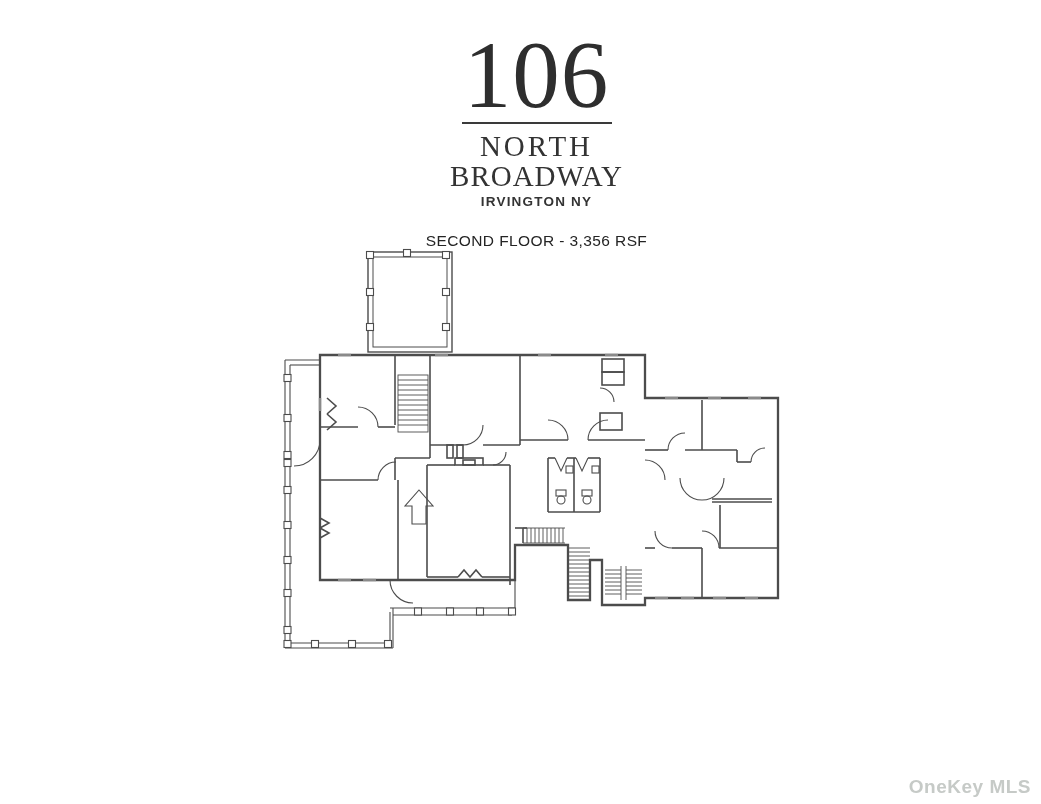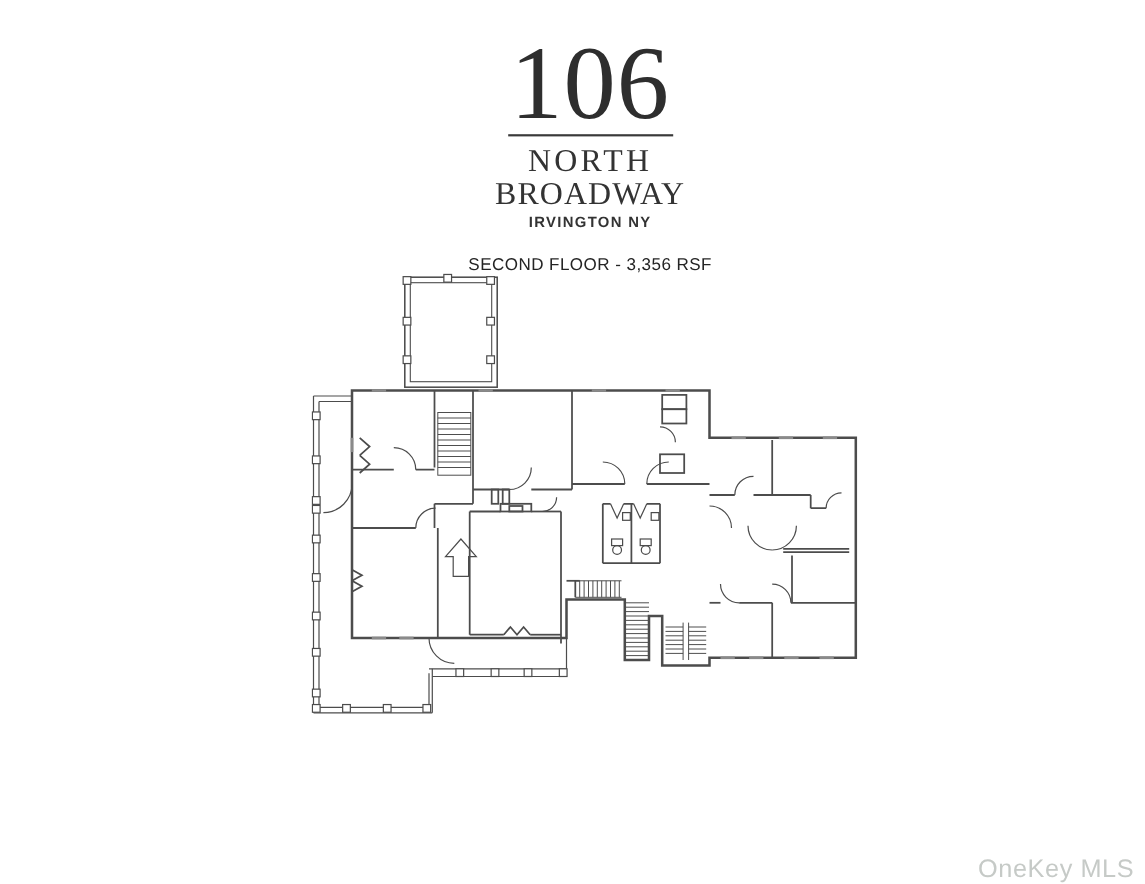--- a/index.html
+++ b/index.html
@@ -12,21 +12,21 @@
     font-family:"Liberation Serif",serif;font-size:95px;line-height:0.88;
     color:#2e2e2e;letter-spacing:1px;
   }
   .h-rule{width:150px;height:0;border-top:2px solid #3a3a3a;margin:4px auto 8px auto;}
   .h-north{font-family:"Liberation Serif",serif;font-size:29px;line-height:1.0;letter-spacing:3px;color:#333;}
   .h-broadway{font-family:"Liberation Serif",serif;font-size:29px;line-height:1.08;letter-spacing:1px;color:#333;}
   .h-city{font-size:13.5px;font-weight:700;letter-spacing:1.2px;color:#333;margin-top:2px;}
   .h-floor{font-size:15.5px;font-weight:400;letter-spacing:0.4px;color:#242424;margin-top:23px;}
   .plan-wrap{position:absolute;left:283px;top:248px;width:500px;height:412px;}
   .watermark{
-    position:absolute;right:10px;top:776px;font-size:23px;color:#c6cac7;letter-spacing:0.5px;
+    position:absolute;right:10px;top:776px;font-size:19px;color:#c6cac7;letter-spacing:0.5px;font-weight:bold;
   }
   svg .wall{stroke:#4c4c4c;fill:none;}
   svg .thick{stroke-width:2.3;}
   svg .mid{stroke-width:1.6;}
   svg .thin{stroke-width:1.1;}
   svg .hatch{stroke-width:0.9;}
   svg .post{fill:#ffffff;stroke:#4c4c4c;stroke-width:1.1;}
   svg .win{fill:#8a8a8a;stroke:none;}
 </style>
 </head>

